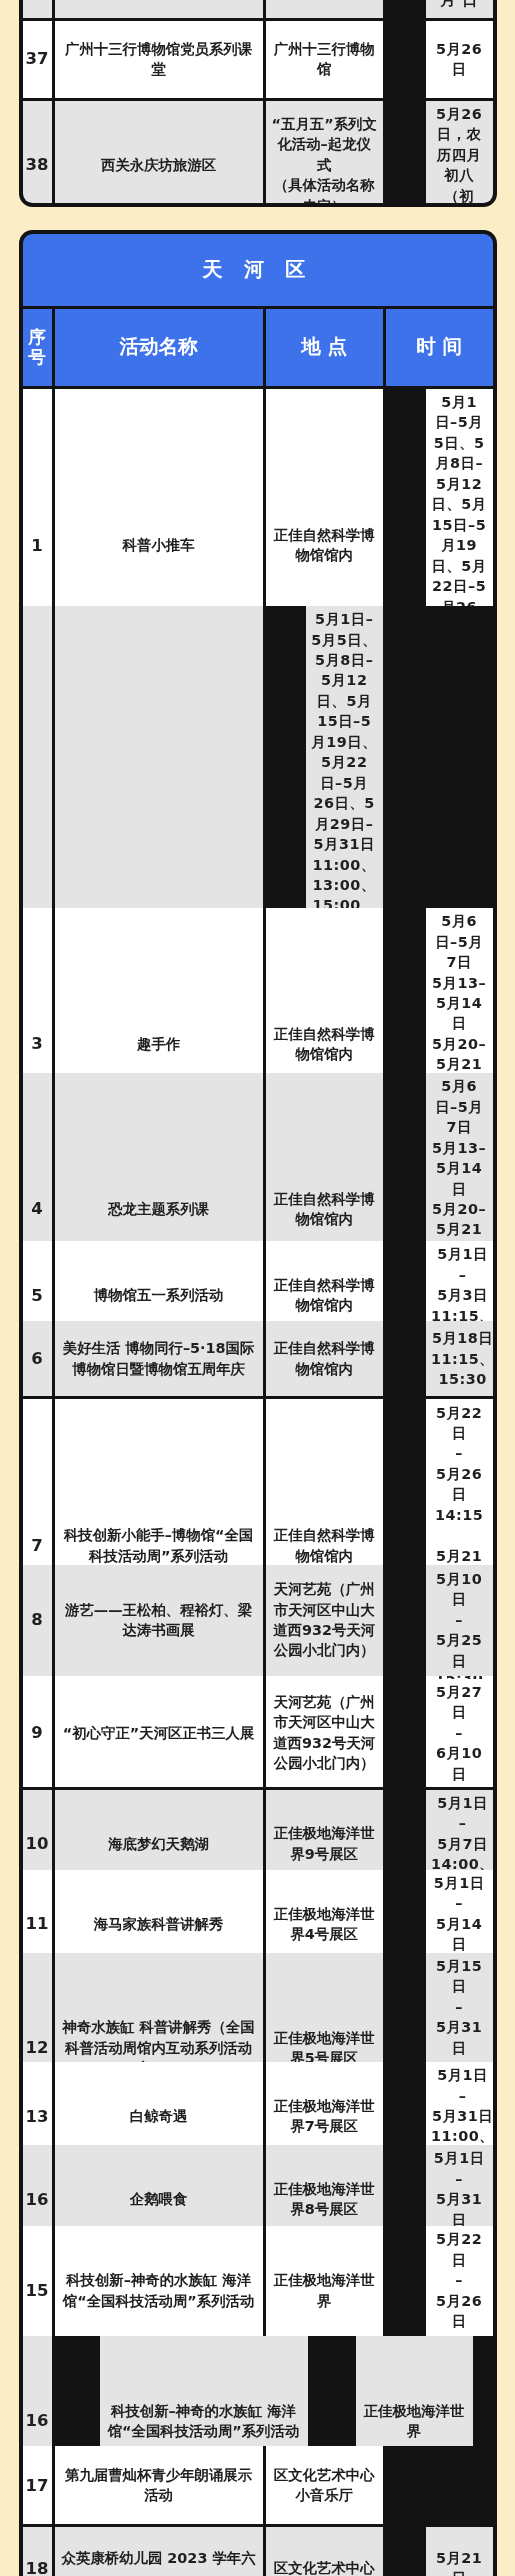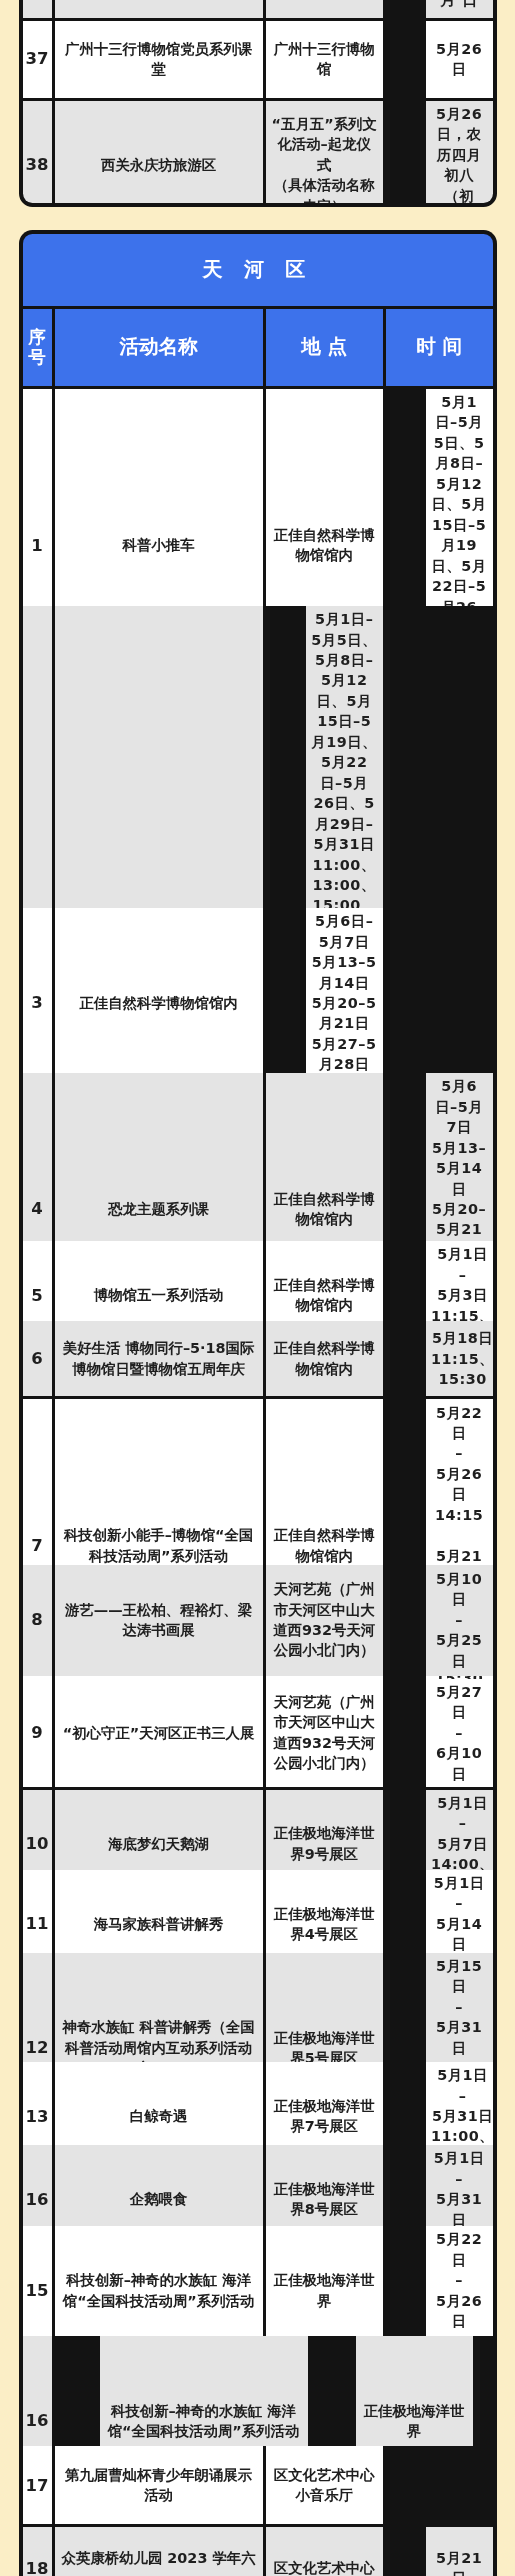--- a/index.html
+++ b/index.html
@@ -86,20 +86,21 @@
     <div class="cell">正佳自然科学博物馆馆内</div>
     <div class="cell time">5月1日–5月5日、5月8日–5月12日、5月15日–5月19日、5月22日–5月26日、5月29日–5月31日 14:15</div>
   </div>
   <div class="row shaded d2">
     <div class="cell c-no">2</div>
     <div class="cell">正佳自然科学博物馆馆内</div>
     <div class="cell time">5月1日–5月5日、5月8日–5月12日、5月15日–5月19日、5月22日–5月26日、5月29日–5月31日 11:00、13:00、15:00、18:30、5月6日–5月7日、5月13–5月14日、5月20–5月21日、5月27–5月28日 11:00、12:00、14:00、15:00、16:00、19:30、</div>
   </div>
   <div class="row d3">
     <div class="cell c-no">3</div>
+    <div class="cell">趣手作</div>
     <div class="cell">正佳自然科学博物馆馆内</div>
     <div class="cell time">5月6日–5月7日
 5月13–5月14日
 5月20–5月21日
 5月27–5月28日
 11:15</div>
   </div>
   <div class="row shaded d4">
     <div class="cell c-no">4</div>
     <div class="cell">恐龙主题系列课</div>

